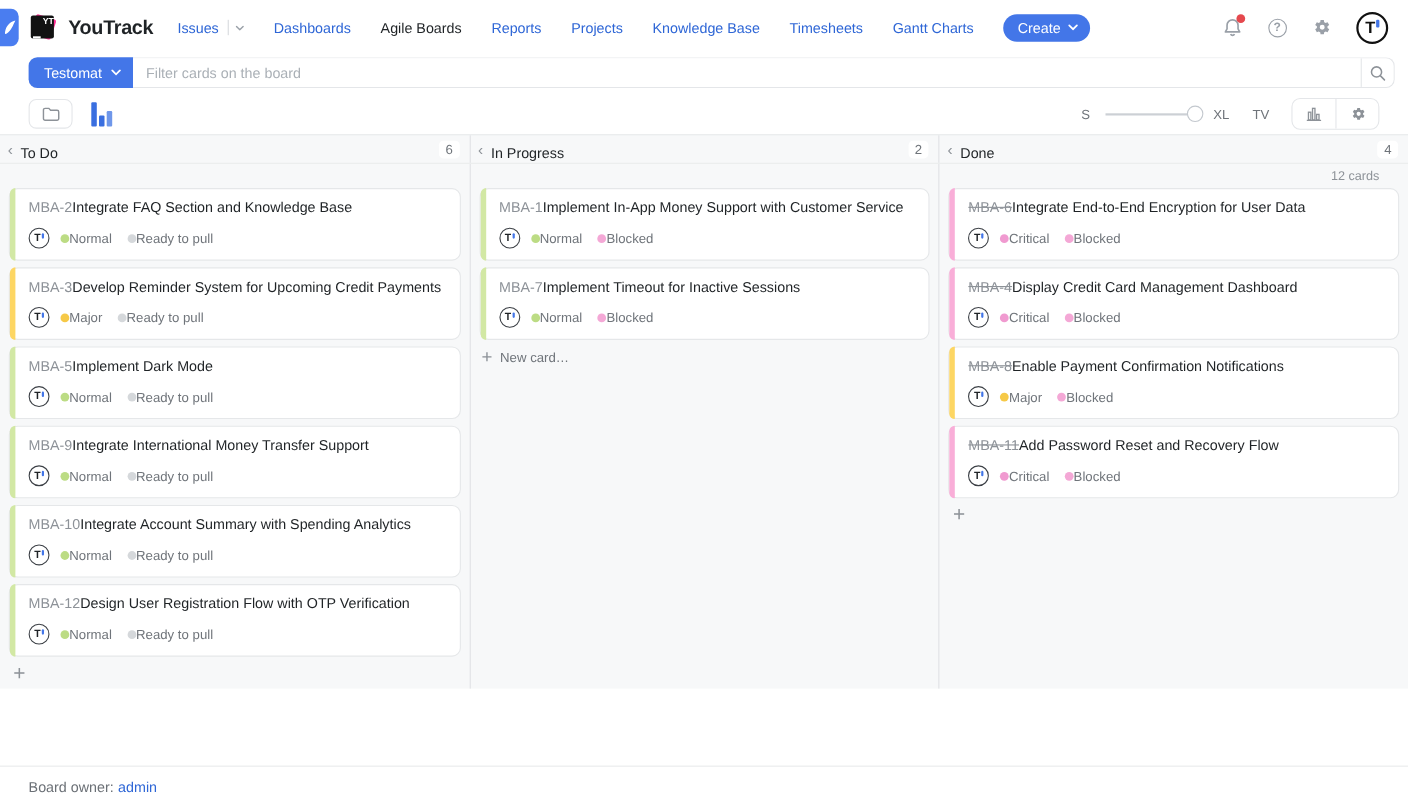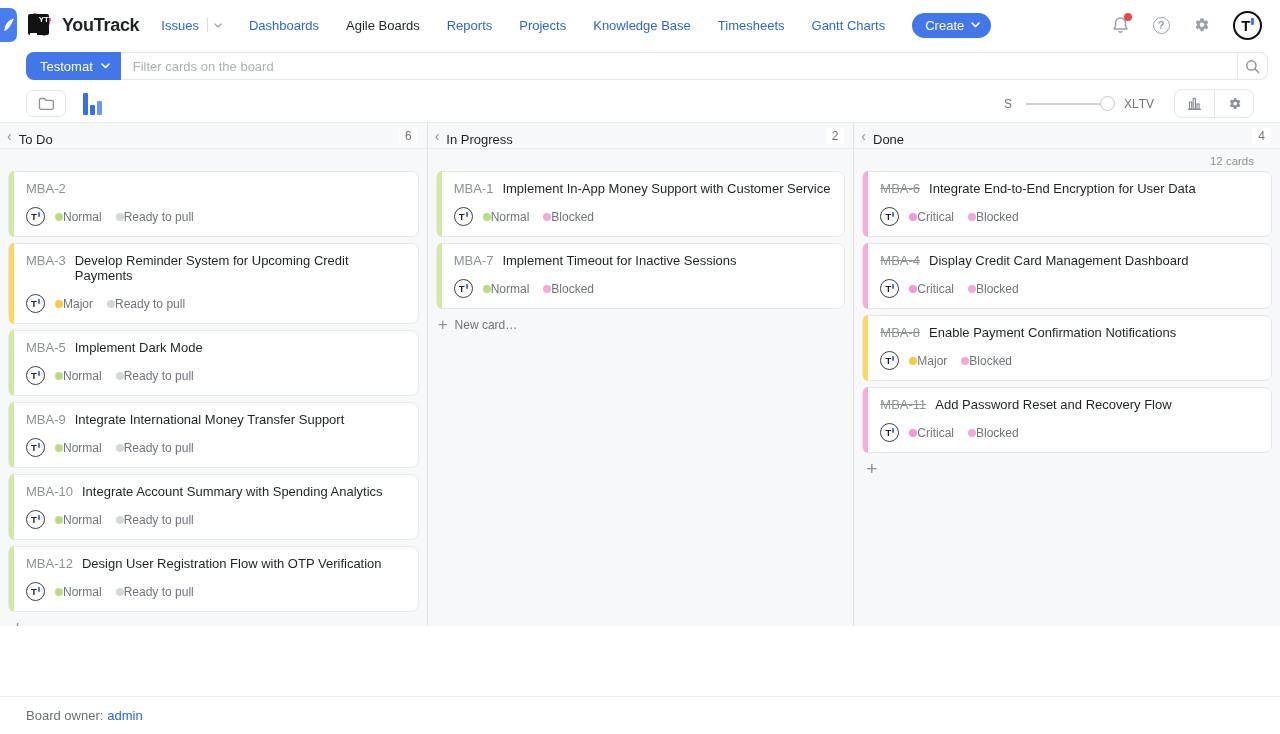--- a/index.html
+++ b/index.html
@@ -46,21 +46,21 @@
   .toolbar { display:flex; align-items:center; height:27px; margin:10px 26px 0 26px; flex:none; }
   .folder-btn { width:40px; height:27px; border:1px solid #e4e6e9; border-radius:7px; background:#fff;
     display:flex; align-items:center; justify-content:center; cursor:pointer; }
   .chart-toggle { display:flex; align-items:flex-end; gap:2px; margin-left:17px; height:22px; cursor:pointer; }
   .chart-toggle i { width:5px; border-radius:1px; display:block; }
   .tb-right { margin-left:auto; display:flex; align-items:center; }
   .size-lbl { font-size:12px; color:#6f747a; }
   .slider { position:relative; width:88px; height:2px; background:#ccd0d5; margin:0 10px 0 14px; cursor:pointer; }
   .slider-knob { position:absolute; left:74px; top:-7px; width:15px; height:15px; background:#fff;
     border:1.5px solid #c3c8ce; border-radius:50%; cursor:grab; }
-  .tv-lbl { font-size:12px; color:#6f747a; cursor:pointer; }
+  .tv-lbl { font-size:12px; color:#6f747a; margin-left:21px; cursor:pointer; }
   .seg-group { display:flex; border:1px solid #e4e6e9; border-radius:8px; overflow:hidden; height:29px; margin-left:20px; background:#fff; }
   .seg-btn { width:39px; display:flex; align-items:center; justify-content:center; cursor:pointer; }
   .seg-btn + .seg-btn { border-left:1px solid #e4e6e9; }
 
   
   .board-head { margin-top:5px; display:grid; grid-template-columns:1fr 1fr 1fr; background:#f7f8f9;
     border-top:1px solid #e8eaec; border-bottom:1px solid #e8eaec; flex:none; }
   .col-head { display:flex; align-items:center; height:25px; padding:0 9px 0 7px; }
   .col-head + .col-head { border-left:1px solid #e0e2e5; }
   .col-collapse { color:#8d9298; font-size:14px; margin-right:7px; cursor:pointer; line-height:1; }
@@ -69,21 +69,21 @@
 
   .board-body { position:relative; height:477px; background:#f7f8f9; flex:none; }
   .cards-total { position:absolute; top:6px; right:26px; font-size:11.5px; color:#8d9298; }
   .columns { display:grid; grid-template-columns:1fr 1fr 1fr; height:100%; }
   .column { padding-top:22px; overflow:hidden; }
   .column + .column { border-left:1px solid #e0e2e5; }
 
   .card { position:relative; margin:0 8px 6px 8px; background:#fff; border:1px solid #e5e7e9; border-radius:8px;
     padding:9px 12px 10px 17px; cursor:pointer; }
   .stripe { position:absolute; left:0; top:-1px; bottom:-1px; width:5px; border-radius:8px 0 0 8px; }
-  .card-top { display:flex; gap:9px; font-size:13px; align-items:baseline; }
+  .card-top { display:flex; font-size:13px; align-items:baseline; }
   .card-id { color:#8d9298; white-space:nowrap; }
   .card.done .card-id { text-decoration:line-through; }
   .card-title { color:#1f2326; }
   .card-meta { margin-top:11px; display:flex; align-items:center; font-size:12px; color:#6f747a; }
   .avatar { width:19px; height:19px; border-radius:50%; border:1.5px solid #3c4046; background:#fff; flex:none;
     display:flex; align-items:center; justify-content:center; font-weight:bold; font-size:9.5px; color:#1f2326; margin-right:10px; }
   .avatar .tick { width:2px; height:5px; margin:-5px 0 0 1px; }
   .meta-item { display:flex; align-items:center; margin-right:14px; }
   .dot { width:8px; height:8px; border-radius:50%; flex:none; }
   .add-plus { margin:3px 0 0 12px; color:#8d9298; font-size:19px; line-height:1; cursor:pointer; width:fit-content; font-weight:300; }
@@ -261,20 +261,21 @@
       </div>
     </div>
   <div class="board-body">
     <span class="cards-total">12 cards</span>
     <div class="columns">
         <div class="column">
           <div class="card">
             <span class="stripe" style="background: rgb(210, 232, 164);"></span>
             <div class="card-top">
               <span class="card-id">MBA-2</span>
+              <span class="card-title">Integrate FAQ Section and Knowledge Base</span>
             </div>
             <div class="card-meta">
               <span class="avatar">T<span class="tick"></span></span>
               <span class="meta-item">
                 <span class="dot" style="background: rgb(188, 220, 132);"></span>
                 <span>Normal</span>
               </span>
               <span class="meta-item">
                 <span class="dot" style="background: rgb(213, 216, 219);"></span>
                 <span>Ready to pull</span>

